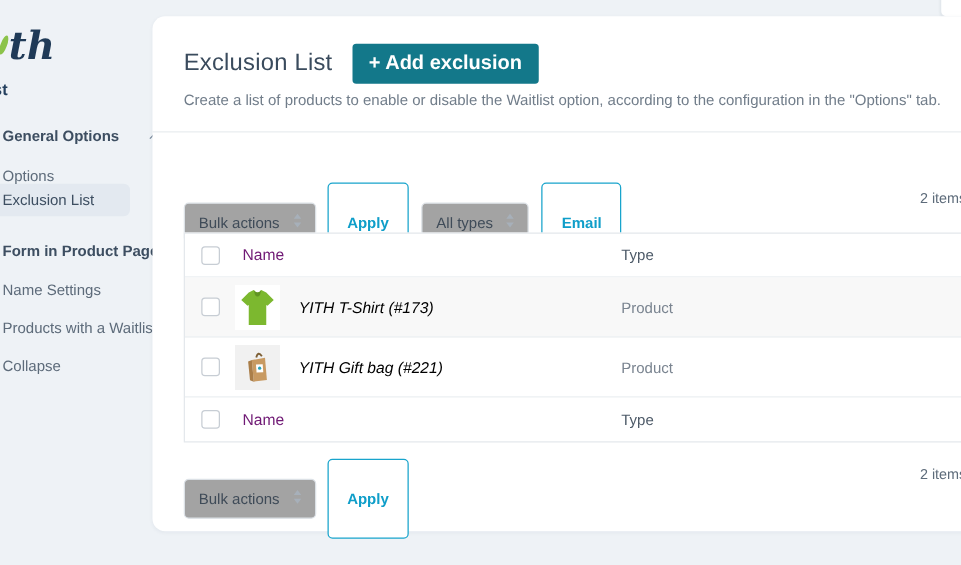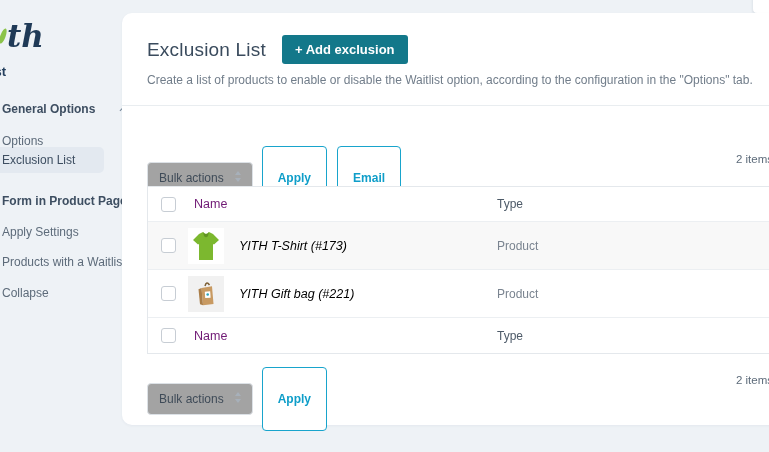--- a/index.html
+++ b/index.html
@@ -47,21 +47,21 @@
   .panel {
     position:absolute; left:122px; top:13px; width:676px; height:412px;
     background:#fff; border-radius:10px;
     box-shadow:0 1px 3px rgba(40,60,90,.05);
   }
   .page-title-row { position:absolute; left:25px; top:22px; display:flex; align-items:center; }
   .page-title { font-size:19px; font-weight:500; color:#3a4b5d; letter-spacing:.2px; }
   .add-btn {
     margin-left:16px; background:#13788a; color:#fff; border:none; cursor:pointer;
     font-family:"Liberation Sans",sans-serif;
-    font-size:13px; font-weight:bold; padding:7px 13px; border-radius:3px;
+    font-size:16px; font-weight:bold; padding:7px 13px; border-radius:3px;
   }
   .page-desc { position:absolute; left:25px; top:60px; font-size:12px; color:#717d8a; white-space:nowrap; }
   .divider { position:absolute; left:0; top:92px; width:100%; border-top:1px solid #e9edf0; }
 
   .toolbar { position:absolute; left:25px; top:133px; display:flex; align-items:center; }
   .toolbar.bottom { top:354px; }
   .fake-select {
     display:inline-flex; align-items:flex-start; background:#a3a3a3; cursor:pointer;
     border:1px solid #dce1e6; border-radius:4px; padding:8px 11px;
     font-size:12px; color:#3f4b58;
@@ -135,21 +135,21 @@
   <div class="nav-item" style="top:148px; color:#3d4e61;">
     <span class="lbl">Exclusion List</span>
   </div>
 
   <div class="nav-item section" style="top:189px;">
     <span class="lbl">Form in Product Page</span>
     <span class="chev down"></span>
   </div>
 
   <div class="nav-item" style="top:220px;">
-    <span class="lbl">Apply Settings</span>
+    <span class="lbl">Name Settings</span>
   </div>
 
   <div class="nav-item" style="top:250px;">
     <span class="lbl">Products with a Waitlist</span>
   </div>
 
   <div class="nav-item" style="top:281px;">
     <span class="lbl">Collapse</span>
   </div>
 </div>
@@ -167,20 +167,27 @@
 
   <div class="toolbar">
     <div class="fake-select">
       <span>Bulk actions</span>
       <span class="caret">
           <span class="t"></span>
           <span class="b"></span>
         </span>
     </div>
     <button class="btn-outline">Apply</button>
+    <div class="fake-select type-select">
+      <span>All types</span>
+      <span class="caret">
+          <span class="t"></span>
+          <span class="b"></span>
+        </span>
+    </div>
     <button class="btn-outline filter">Email</button>
   </div>
   <div class="items-count top">2 items</div>
 
   <div class="ltable">
 
     <div class="trow head">
       <div class="cell-check">
         <span class="checkbox"></span>
       </div>

